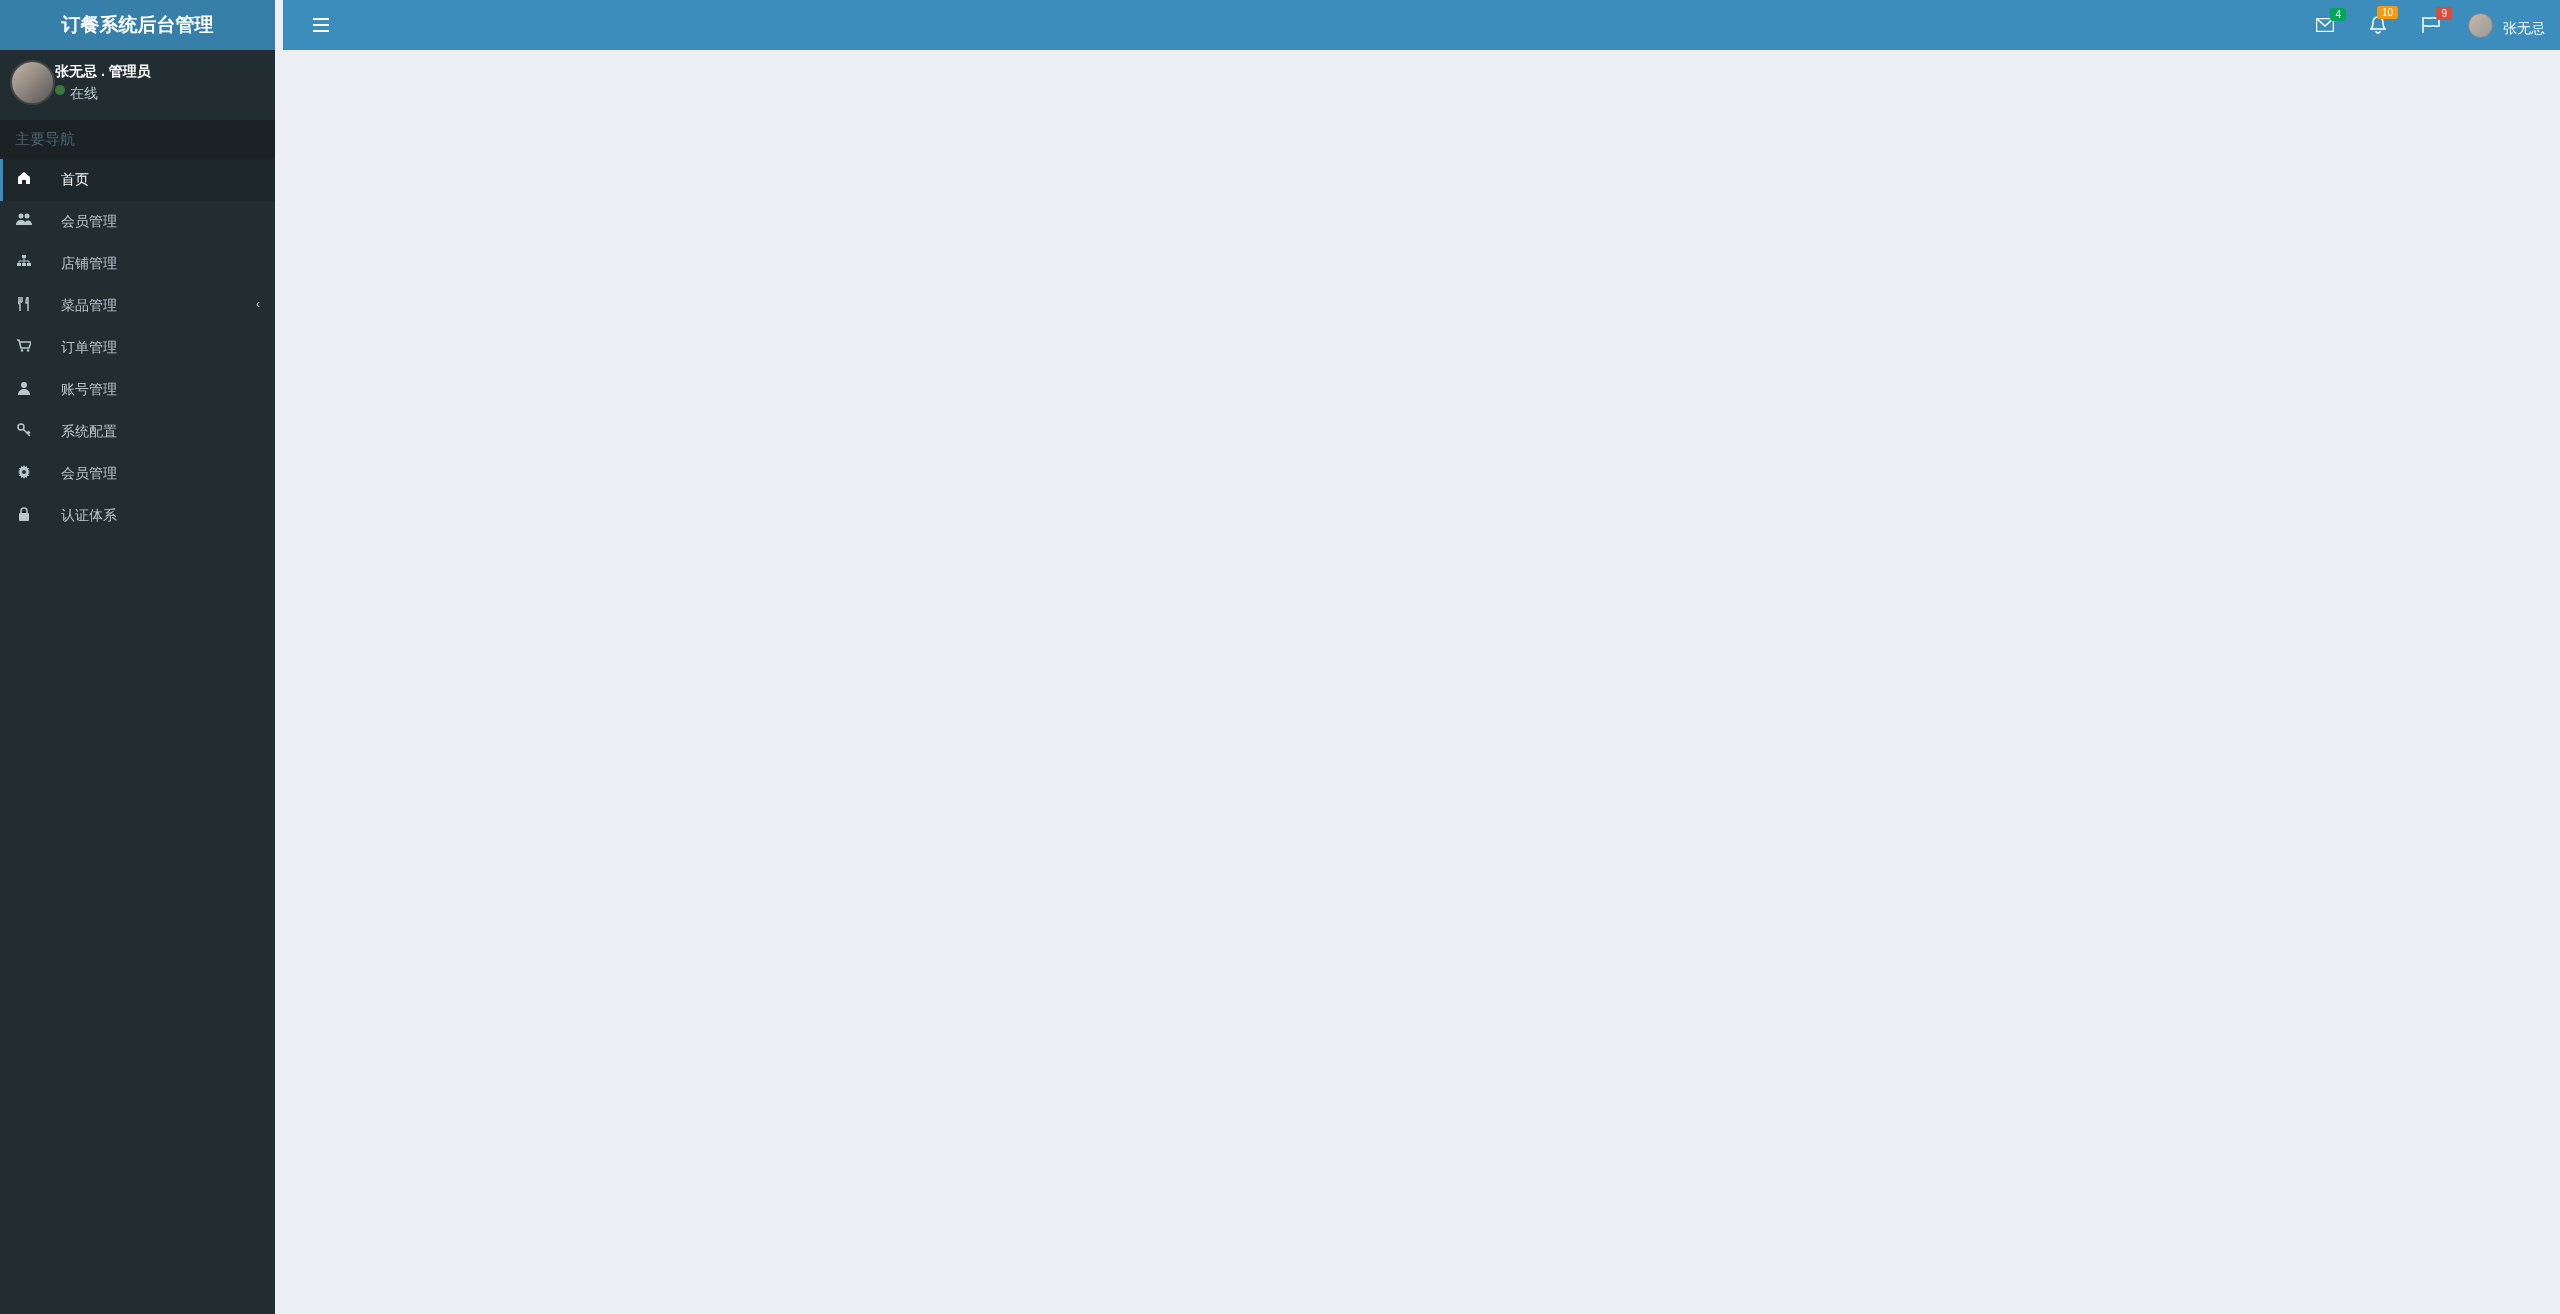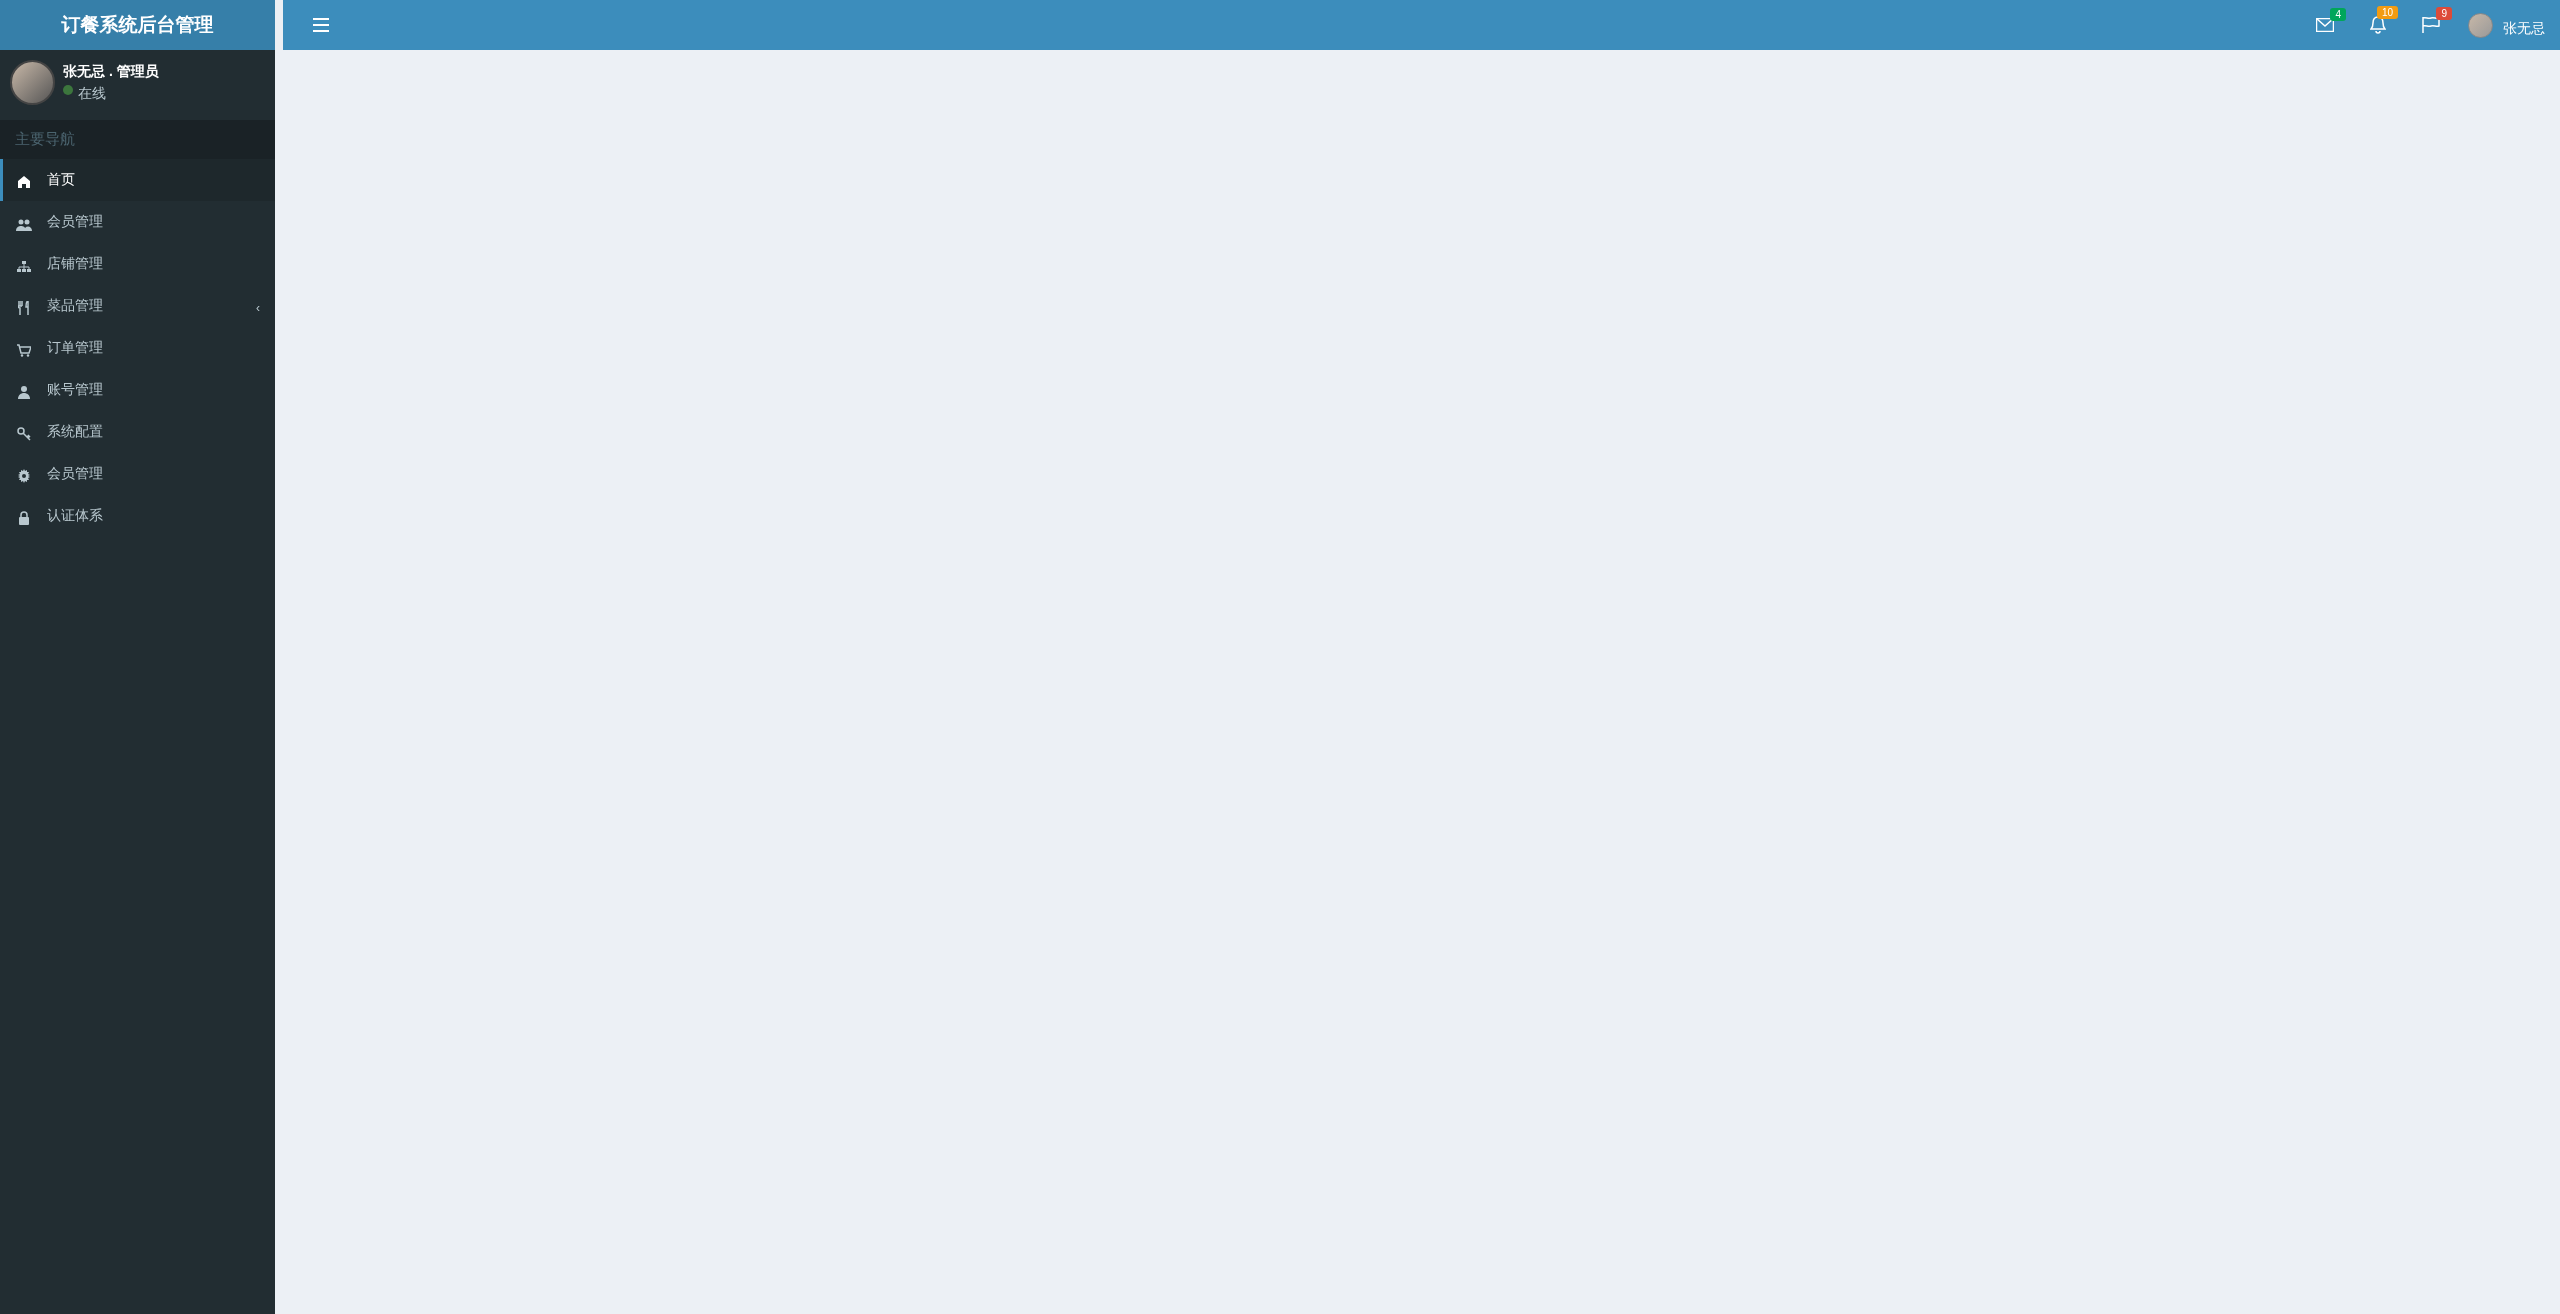--- a/index.html
+++ b/index.html
@@ -15,29 +15,29 @@
 .badge { position: absolute; top: -2px; right: -4px; font-size: 10px; padding: 1px 5px; border-radius: 3px; color: #fff; font-weight: normal; }
 .badge-green { background: #00a65a; }
 .badge-yellow { background: #f39c12; }
 .badge-red { background: #dd4b39; }
 .user-menu { display: flex; align-items: flex-end; gap: 10px; cursor: pointer; }
 .user-avatar-sm { width: 25px; height: 25px; border-radius: 50%; background: linear-gradient(135deg,#c8b8a8,#999); border: 1px solid #888; }
 .user-name-header { color: #fff; }
 
 
 .sidebar { width: 275px; background: #222d32; color: #b8c7ce; padding-top: 50px; min-height: 100vh; }
-.user-panel { padding: 10px 10px 15px; display: flex; align-items: center; gap: 8px; }
+.user-panel { padding: 10px 10px 15px; display: flex; align-items: center; gap: 0; }
 .user-avatar { width: 45px; height: 45px; border-radius: 50%; background: linear-gradient(135deg,#c8b8a8,#555); border: 2px solid #444; }
 .user-info .name { color: #fff; font-weight: bold; font-size: 14px; }
 .user-info .status { font-size: 14px; margin-top: 4px; display: flex; align-items: flex-start; gap: 5px; }
 .status-dot { width: 10px; height: 10px; border-radius: 50%; background: #3c763d; display: inline-block; }
 .sidebar-header { padding: 10px 15px; font-size: 15px; color: #4b646f; background: #1a2226; }
 .sidebar-menu { list-style: none; }
 .sidebar-menu li { position: relative; }
-.sidebar-menu a { display: flex; align-items: flex-end; padding: 12px 15px; color: #b8c7ce; text-decoration: none; gap: 14px; }
+.sidebar-menu a { display: flex; align-items: flex-start; padding: 12px 15px; color: #b8c7ce; text-decoration: none; gap: 28px; }
 .sidebar-menu li.active a { background: #1e282c; color: #fff; border-left: 3px solid #3c8dbc; padding-left: 12px; }
 .menu-icon { width: 18px; display: inline-flex; justify-content: center; font-size: 14px; }
 .menu-arrow { margin-left: auto; font-size: 12px; }
 
 svg { display: block; }
 </style>
 </head>
 <body>
 
 <div class="main-header">

